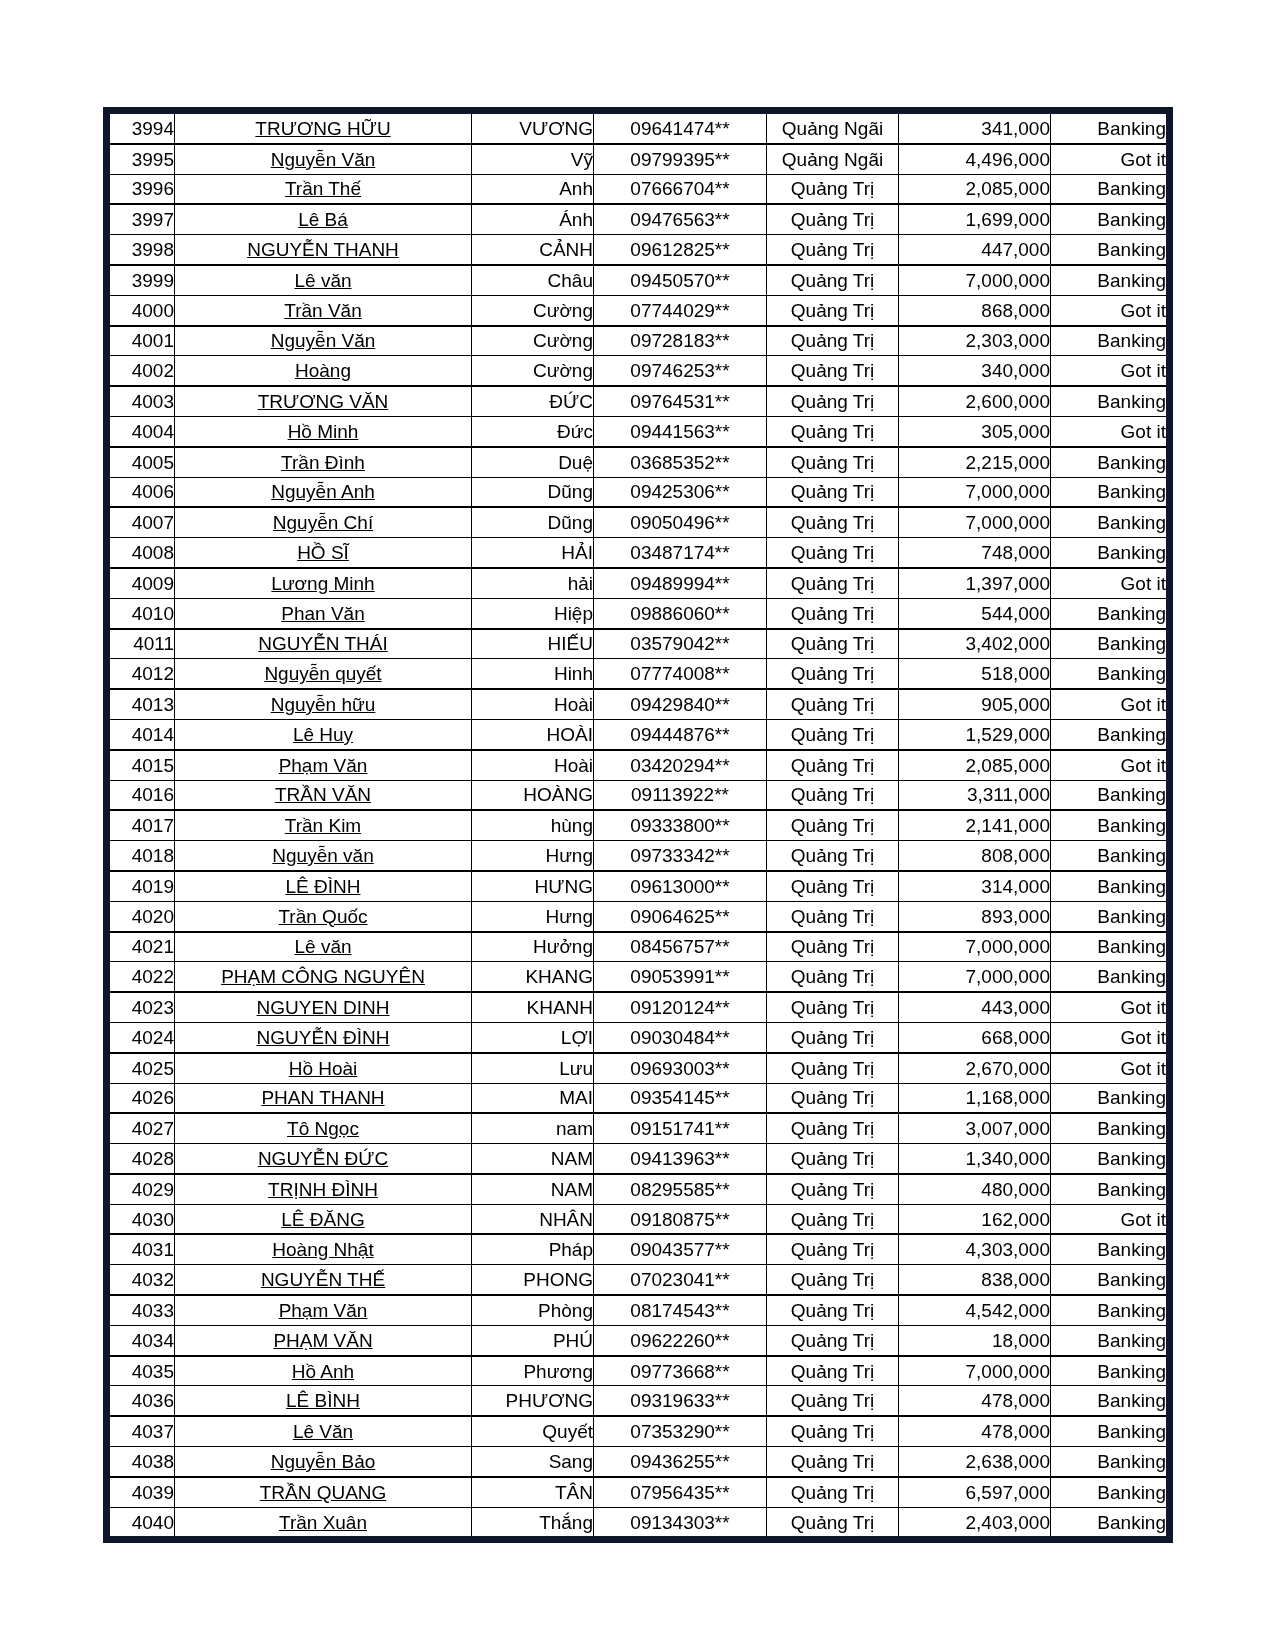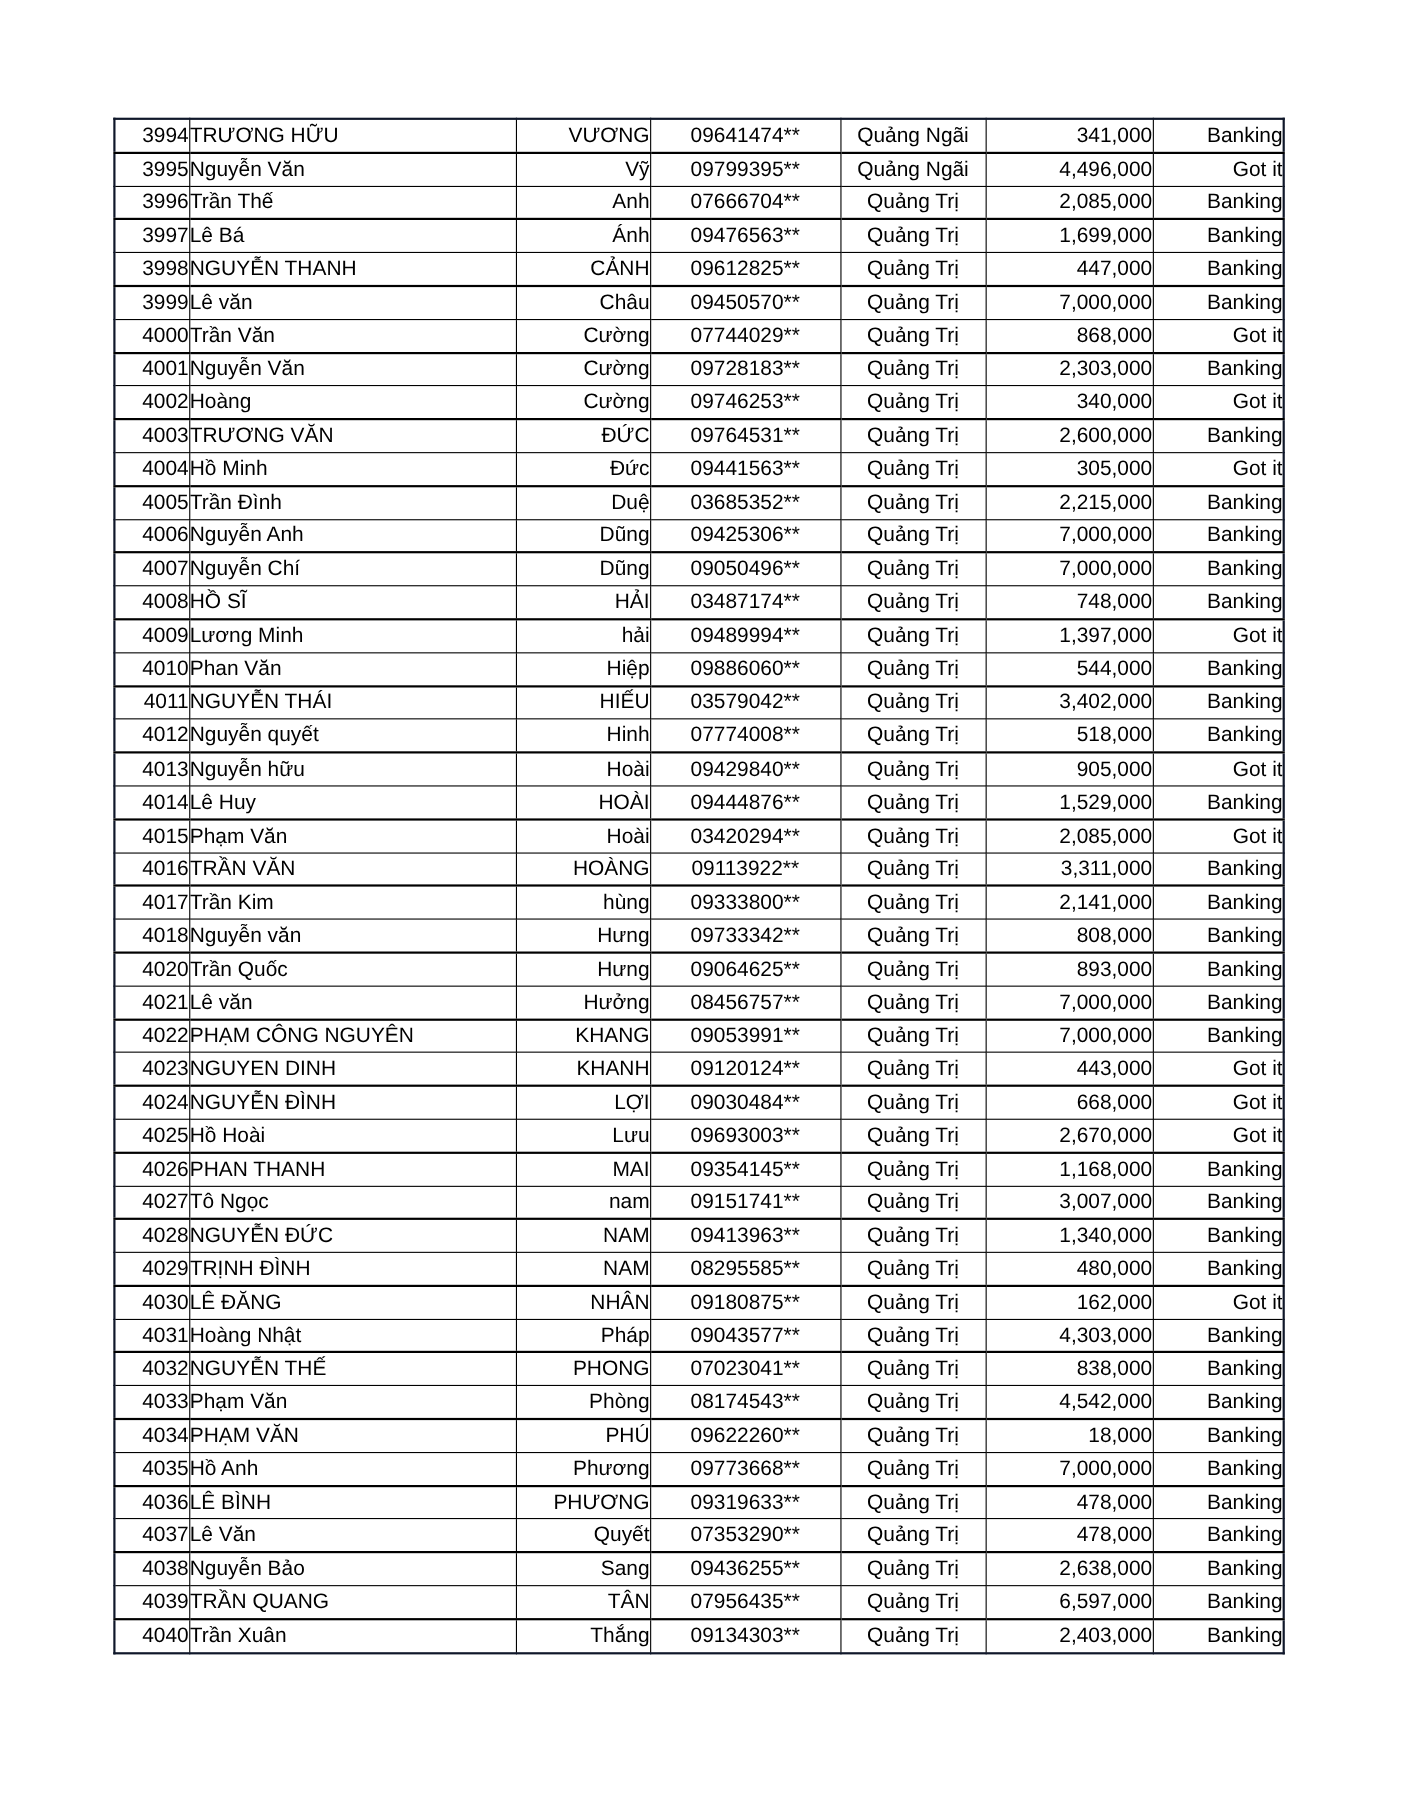--- a/index.html
+++ b/index.html
@@ -15,37 +15,37 @@
     font-family: "Liberation Sans", "DejaVu Sans", sans-serif;
     color: #000000;
   }
   table.data-table {
     position: absolute;
     left: 103px;
     top: 107px;
     border-collapse: collapse;
     table-layout: fixed;
     width: 1063px;
-    border: 2px solid #0f172a;
+    border: 7px solid #0f172a;
   }
   table.data-table td {
     border: 1.5px solid #000000;
     height: 28.8px;
     font-size: 19px;
     line-height: 1;
     padding: 0;
     overflow: hidden;
     white-space: nowrap;
     color: #000000;
   }
   
   table.data-table tr:nth-child(even) td { border-top-width: 2px; }
 
   td.c-id        { text-align: right;  padding-right: 5px; }
-  td.c-first_name{ text-align: left; }
+  td.c-first_name{ text-align: center; text-decoration: underline; }
   td.c-last_name { text-align: right; }
   td.c-phone     { text-align: center; }
   td.c-province  { text-align: center; }
   td.c-amount    { text-align: right;  padding-right: 11px; margin-top: 31px; }
   td.c-status    { text-align: right;   padding-left: 9px; }
 
   col.w-id        { width: 68px;  }
   col.w-first_name{ width: 297px; }
   col.w-last_name { width: 122px; }
   col.w-phone     { width: 173px; }
@@ -287,20 +287,29 @@
         <tr>
           <td class="c-id">4018</td>
           <td class="c-first_name">Nguyễn văn</td>
           <td class="c-last_name">Hưng</td>
           <td class="c-phone">09733342**</td>
           <td class="c-province">Quảng Trị</td>
           <td class="c-amount">808,000</td>
           <td class="c-status">Banking</td>
         </tr>
         <tr>
+          <td class="c-id">4019</td>
+          <td class="c-first_name">LÊ ĐÌNH</td>
+          <td class="c-last_name">HƯNG</td>
+          <td class="c-phone">09613000**</td>
+          <td class="c-province">Quảng Trị</td>
+          <td class="c-amount">314,000</td>
+          <td class="c-status">Banking</td>
+        </tr>
+        <tr>
           <td class="c-id">4020</td>
           <td class="c-first_name">Trần Quốc</td>
           <td class="c-last_name">Hưng</td>
           <td class="c-phone">09064625**</td>
           <td class="c-province">Quảng Trị</td>
           <td class="c-amount">893,000</td>
           <td class="c-status">Banking</td>
         </tr>
         <tr>
           <td class="c-id">4021</td>

